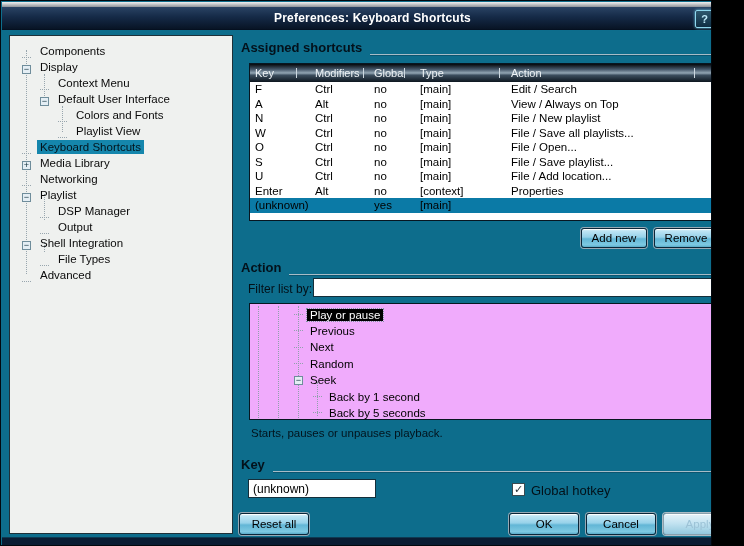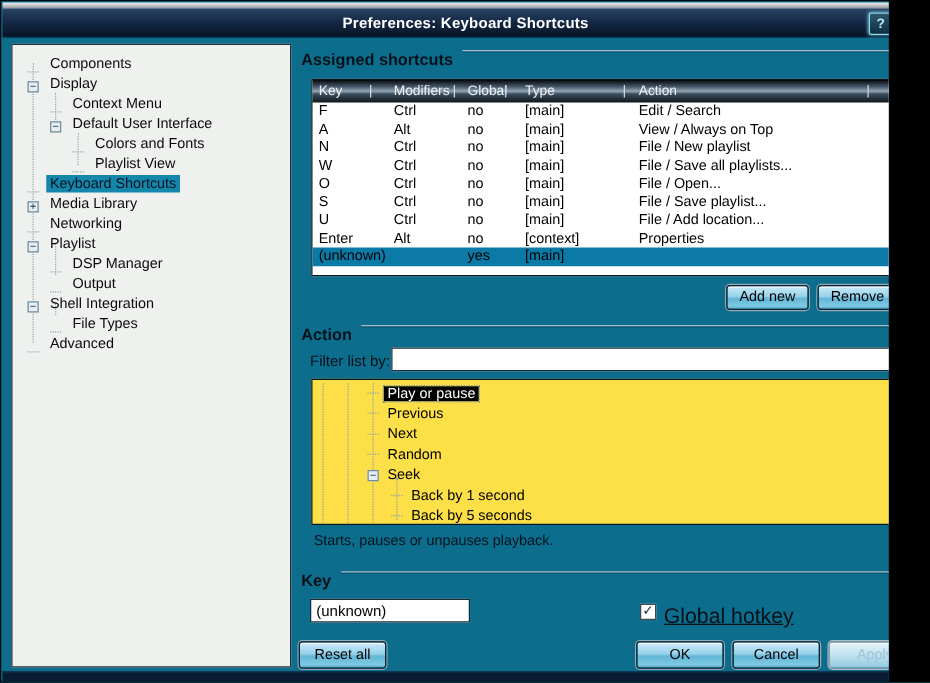--- a/index.html
+++ b/index.html
@@ -33,21 +33,21 @@
   .tguide { position:absolute; width:1px; border-left:1px dotted #98a6ae; }
   .titem { position:absolute; left:4px; height:16px; display:flex; align-items:flex-end;
            font-size:11.5px; color:#0a0a0a; white-space:nowrap; cursor:default; }
   .tbox { width:9px; height:9px; background:#e4eef4; border:1px solid #6f8d9b; color:#12323e;
           font-size:9px; line-height:7px; text-align:center; margin-right:6px; flex:0 0 auto; }
   .tstub { width:9px; height:1px; border-top:1px dotted #98a6ae; margin-right:6px; flex:0 0 auto; }
   .tlabel { padding:1px 3px; }
   .tlabel.sel { background:#1586ac; color:#03141c; }
 
   
-  .heading { position:absolute; left:240px; width:496px; display:flex; align-items:flex-start;
+  .heading { position:absolute; left:240px; width:496px; display:flex; align-items:flex-end;
              font-size:13px; font-weight:bold; color:#03111b; }
   .heading .rule { flex:1; height:1px; background:#a7bcc7; margin-left:8px; box-shadow:0 1px 0 #0a5570; }
 
   
   #table { position:absolute; left:248px; top:62px; width:488px; height:158px;
            background:#fff; border:1px solid #071621; }
   #thead { position:absolute; left:0; top:0; width:470px; height:18px; color:#eef3f6; font-size:11px;
            background:linear-gradient(180deg,#05080c 0%,#46586a 30%,#93a6b4 50%,#3c4e5e 62%,#0d161f 100%); }
   .hcell,.cell { position:absolute; top:0; height:100%; line-height:18px; white-space:nowrap; }
   .hdiv { position:absolute; top:4px; width:1px; height:10px; background:#cdd8e0; }
@@ -77,35 +77,35 @@
   .btn.big { height:22px; line-height:20px; }
   .btn.disabled { color:#9cc2d6; border-color:#87a0ad;
          background:linear-gradient(180deg,#e6f3f9 0%,#c3e3f1 45%,#93c9de 100%);
          box-shadow:0 0 0 1px #aebdc6, inset 0 1px 0 rgba(255,255,255,.8); }
 
   
   .flabel { position:absolute; left:247px; top:281px; font-size:12px; color:#031018; }
   .tinput { position:absolute; background:#fff; border:1px solid #142e3a; font-size:12px;
             font-family:"Liberation Sans","DejaVu Sans",sans-serif; padding:0 4px; color:#000; }
   #alist { position:absolute; left:248px; top:302px; width:488px; height:117px;
-           background:#fde047; border:1px solid #071621; overflow:hidden; }
+           background:#f0abfc; border:1px solid #071621; overflow:hidden; }
   .ag { position:absolute; width:1px; border-left:1px dotted #90a2ac; }
   .aitem { position:absolute; height:15px; display:flex; align-items:center;
            font-size:11.5px; color:#000; white-space:nowrap; }
   .astub { width:9px; height:1px; border-top:1px dotted #90a2ac; margin-right:4px; flex:0 0 auto; }
   .alabel { padding:0 3px; }
   .alabel.asel { background:#000; color:#fff; outline:1px dotted #7e96a2; }
   #asb { position:absolute; right:1px; top:1px; width:16px; height:115px; background:#aecde0; }
 
   .desc { position:absolute; left:250px; top:426px; font-size:11.5px; color:#02131c; }
 
   
   .cb { position:absolute; left:511px; top:482px; width:13px; height:13px; background:#fff;
         border:1px solid #3a4a50; text-align:center; line-height:11px; font-size:11px; color:#2a3338; font-weight:bold; }
-  .cb-label { position:absolute; left:530px; top:482px; font-size:17px; color:#031018;text-decoration:underline; }
+  .cb-label { position:absolute; left:530px; top:482px; font-size:13px; color:#031018; }
 </style>
 </head>
 <body>
 
 <div id="win">
 
   <div class="top-strip"></div>
   <div class="titlebar">
     <div class="title-text">Preferences: Keyboard Shortcuts</div>
     <div class="tb-btn tb-help"><span>?</span></div>

